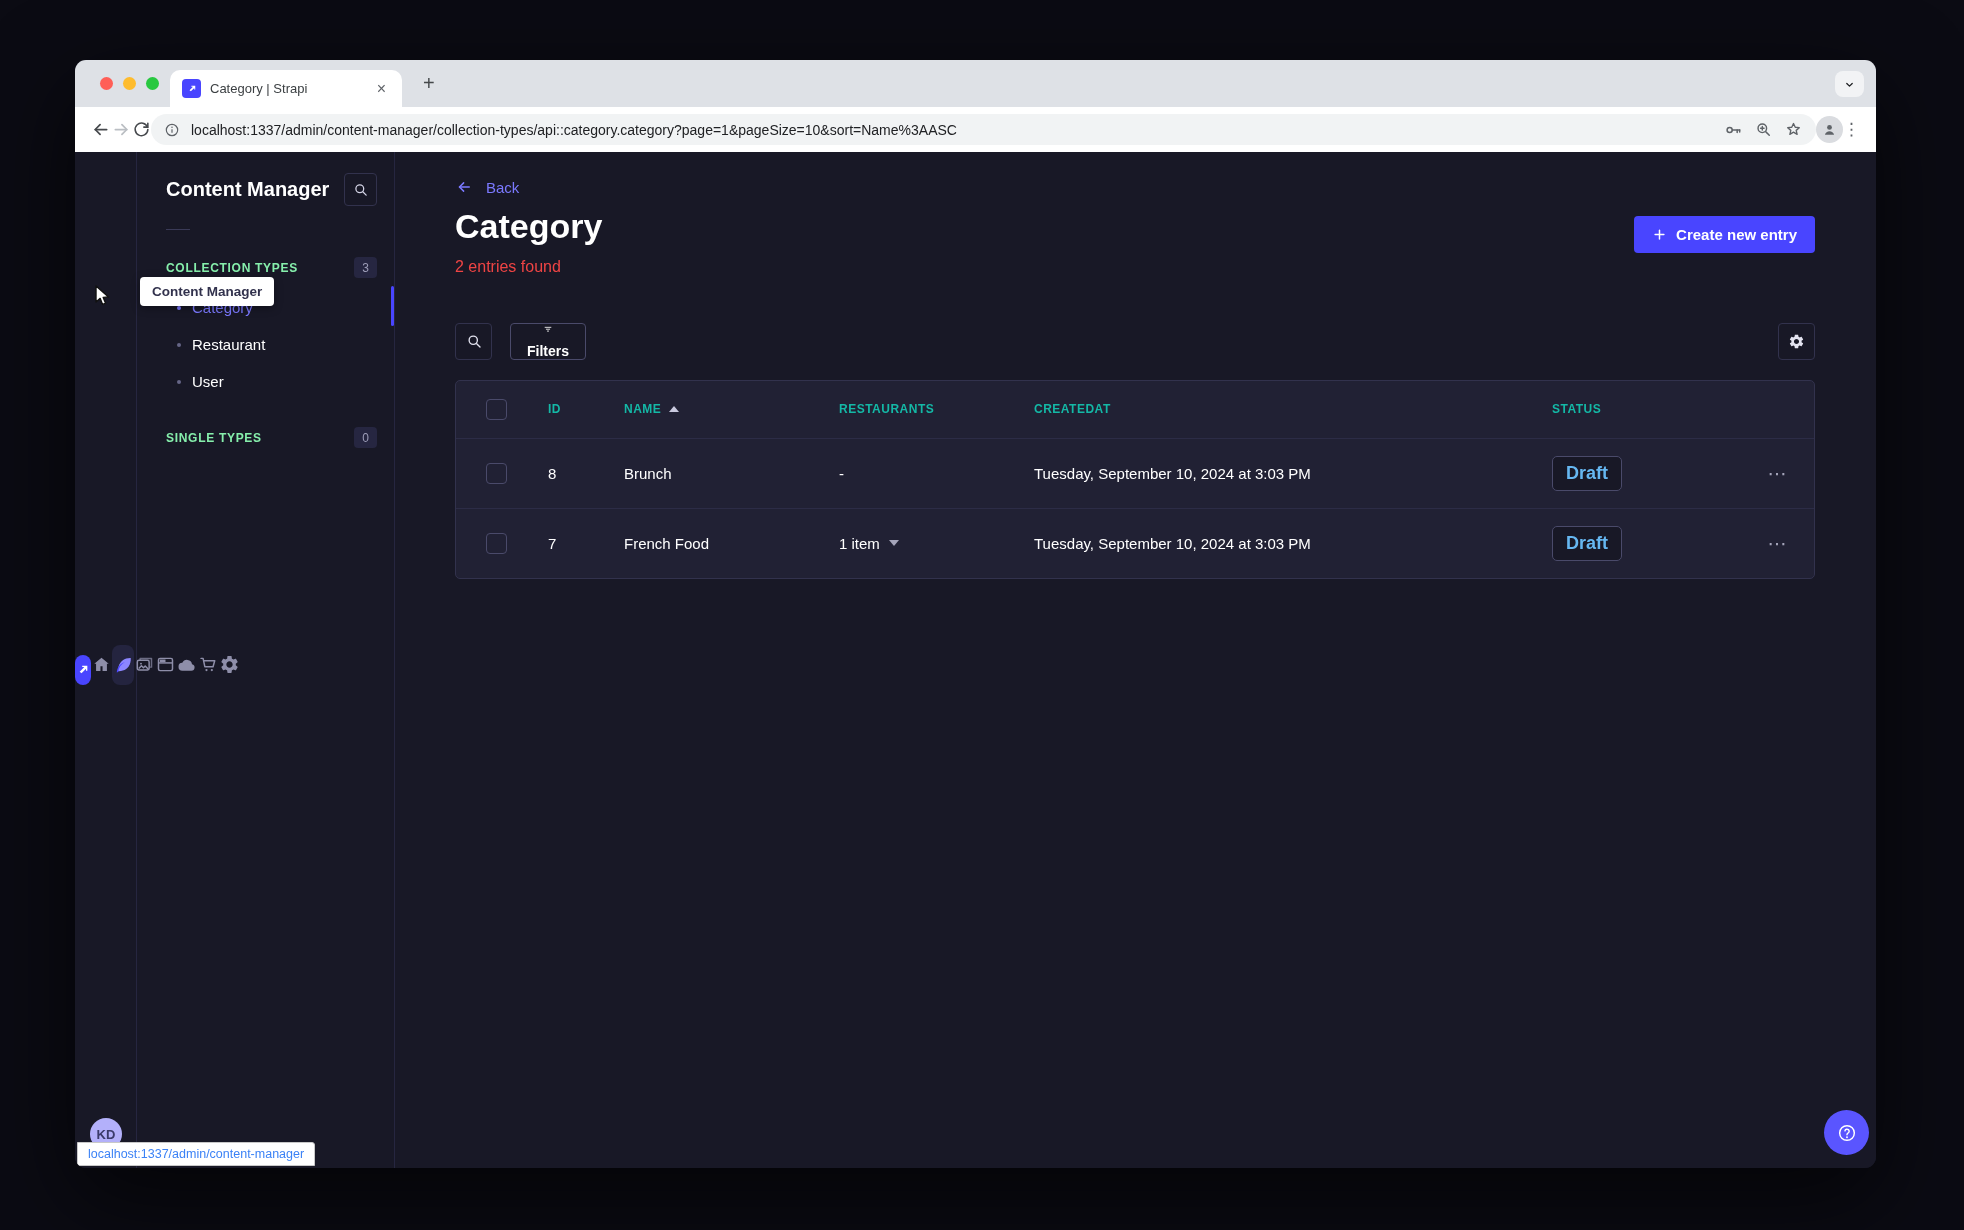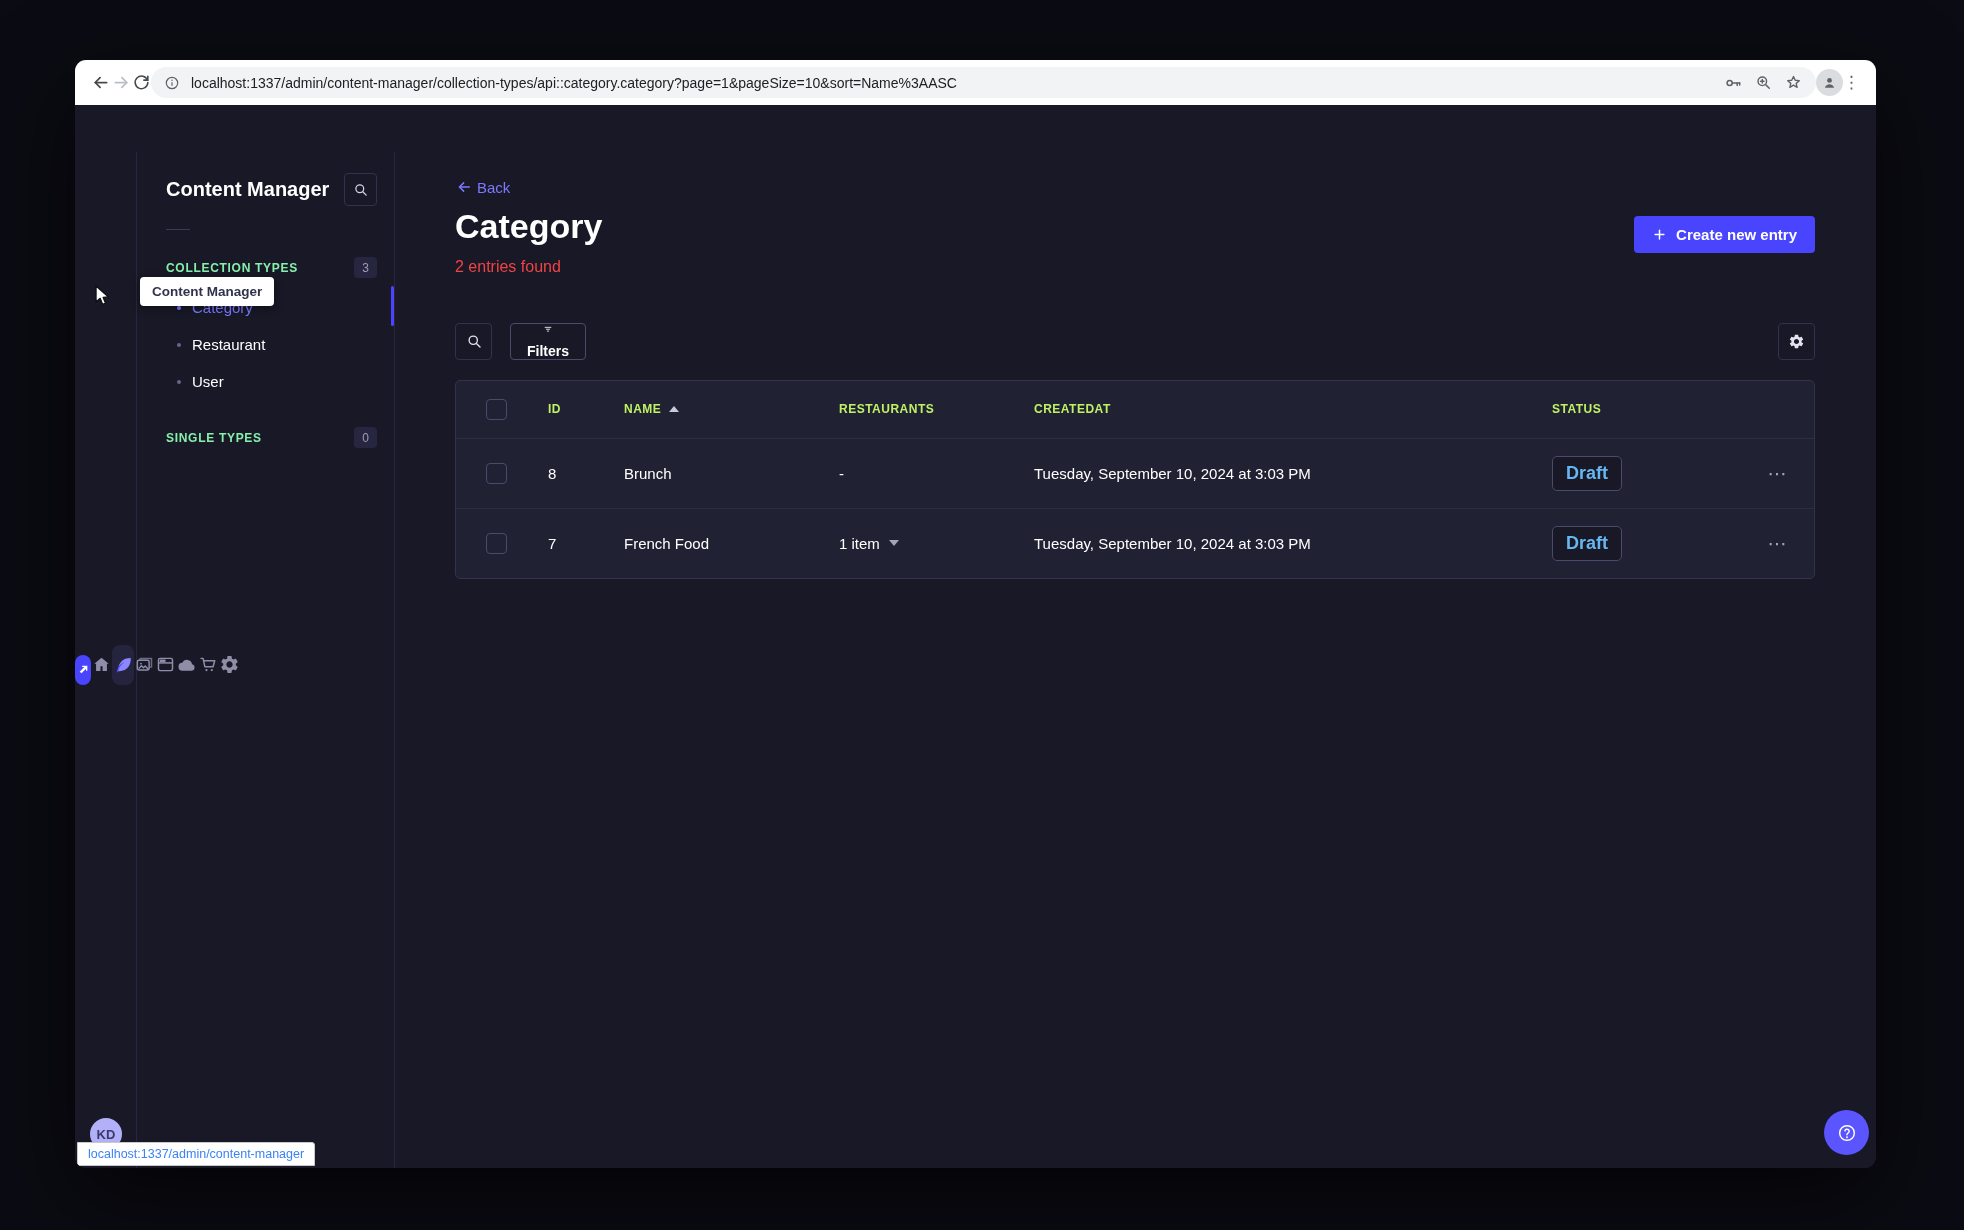--- a/index.html
+++ b/index.html
@@ -85,42 +85,42 @@
   .tooltip-cm {
     position:absolute; left:65px; top:125px; z-index:40;
     background:#ffffff; color:#32324d; font-size:13.5px; font-weight:bold;
     padding:7px 12px; border-radius:4px; box-shadow:0 2px 8px rgba(0,0,0,.35);
     white-space:nowrap;
   }
   .cursor-arrow { position:absolute; left:16px; top:132px; z-index:50; }
 
   
   .main { position:absolute; left:320px; top:0; right:0; bottom:0; }
-  .back-row { margin:26px 0 0 60px; display:flex; align-items:center; gap:4px; width:max-content; }
+  .back-row { margin:26px 0 0 60px; display:flex; align-items:center; gap:13px; width:max-content; }
   .back-label { color:#7b79ff; font-size:15px; }
   .page-head { display:flex; justify-content:space-between; align-items:flex-start; margin:13px 61px 0 60px; }
   .page-title { font-size:34px; font-weight:bold; color:#ffffff; line-height:1.05; }
   .page-sub { margin-top:13px; font-size:16px; color:#ef4444; }
   .create-btn {
     display:flex; align-items:center; gap:9px; background:#4945ff; border:none; border-radius:4px;
     color:#ffffff; font-size:15px; font-weight:bold; font-family:inherit; height:37px; padding:0 18px; margin-top:7px;
   }
   .filters-row { display:flex; align-items:center; gap:18px; margin:47px 61px 0 60px; }
   .icon-btn-sq { width:37px; height:37px; border-radius:4px; border:1px solid #32324d; background:transparent; display:grid; place-items:center; color:#e3e3f0; }
   .filters-btn {
     height:37px; padding:0 16px; border:1px solid #4a4a6a; border-radius:4px; background:transparent;
     display:flex; align-items:center; gap:9px; color:#ffffff; font-size:14px; font-weight:bold; font-family:inherit;flex-direction:column;
   }
   .gear-btn { margin-left:auto; }
 
   
   .table-wrap { margin:20px 61px 0 60px; background:#212134; border:1px solid #32324d; border-radius:5px; overflow:hidden; }
   .trow { display:grid; grid-template-columns:92px 76px 215px 195px 518px 1fr 74px; align-items:center; }
   .thead { height:57px; }
-  .th { font-size:12px; font-weight:bold; letter-spacing:.5px; color:#bef264; }
+  .th { font-size:12px; font-weight:bold; letter-spacing:.5px; color:#14b8a6; }
   .th-name { display:flex; align-items:center; gap:8px; cursor:pointer; }
   .sort-asc { width:0; height:0; border-left:5px solid transparent; border-right:5px solid transparent; border-bottom:6px solid #c9c9de; }
   .tbody-row { height:70px; border-top:1px solid #2c2c46; font-size:15px; color:#ffffff; }
   .cb { width:21px; height:21px; border:1px solid #4a4a6a; border-radius:4px; background:transparent; margin-left:30px; }
   .rel-cell { display:flex; align-items:center; gap:9px; }
   .caret-down { width:0; height:0; border-left:5px solid transparent; border-right:5px solid transparent; border-top:6px solid #a5a5ba; }
   .status-badge {
     display:inline-block; width:max-content; padding:6px 13px; border:1px solid #4a4a6a; border-radius:5px;
     background:#181826; color:#66b7f1; font-size:18px; font-weight:bold;
   }
@@ -136,20 +136,42 @@
   .help-btn {
     position:absolute; right:7px; bottom:13px; width:45px; height:45px; border-radius:50%;
     background:#5a55ff; border:none; display:grid; place-items:center; z-index:55;
   }
 </style>
 </head>
 <body>
 
 <div class="window">
 
+  <div class="tabstrip">
+    <div class="traffic">
+      <span class="light red"></span>
+      <span class="light yellow"></span>
+      <span class="light green"></span>
+    </div>
+    <div class="tab">
+      <span class="favicon">
+        <svg width="12" height="12" viewBox="0 0 24 24">
+            <path fill="#fff" d="M7 14.5 14 7.5H10.8V5.5H18.5v7.7h-2V10L9.8 16.7z"></path>
+          </svg>
+      </span>
+      <span class="tab-title">Category | Strapi</span>
+      <span class="tab-close">×</span>
+    </div>
+    <span class="newtab">+</span>
+    <span class="strip-chevron">
+      <svg width="13" height="13" viewBox="0 0 24 24" fill="none" stroke="#202124" stroke-width="2.4" stroke-linecap="round" stroke-linejoin="round">
+          <path d="M7 10l5 5 5-5"></path>
+        </svg>
+    </span>
+  </div>
 
   <div class="toolbar">
     <span class="tb-ico">
       <svg width="21" height="21" viewBox="0 0 24 24" fill="none" stroke="#46494d" stroke-width="2" stroke-linecap="round" stroke-linejoin="round">
           <path d="M19 12H6"></path>
           <path d="M11.5 6.5 6 12l5.5 5.5"></path>
         </svg>
     </span>
     <span class="tb-ico">
       <svg width="21" height="21" viewBox="0 0 24 24" fill="none" stroke="#babec3" stroke-width="2" stroke-linecap="round" stroke-linejoin="round">

